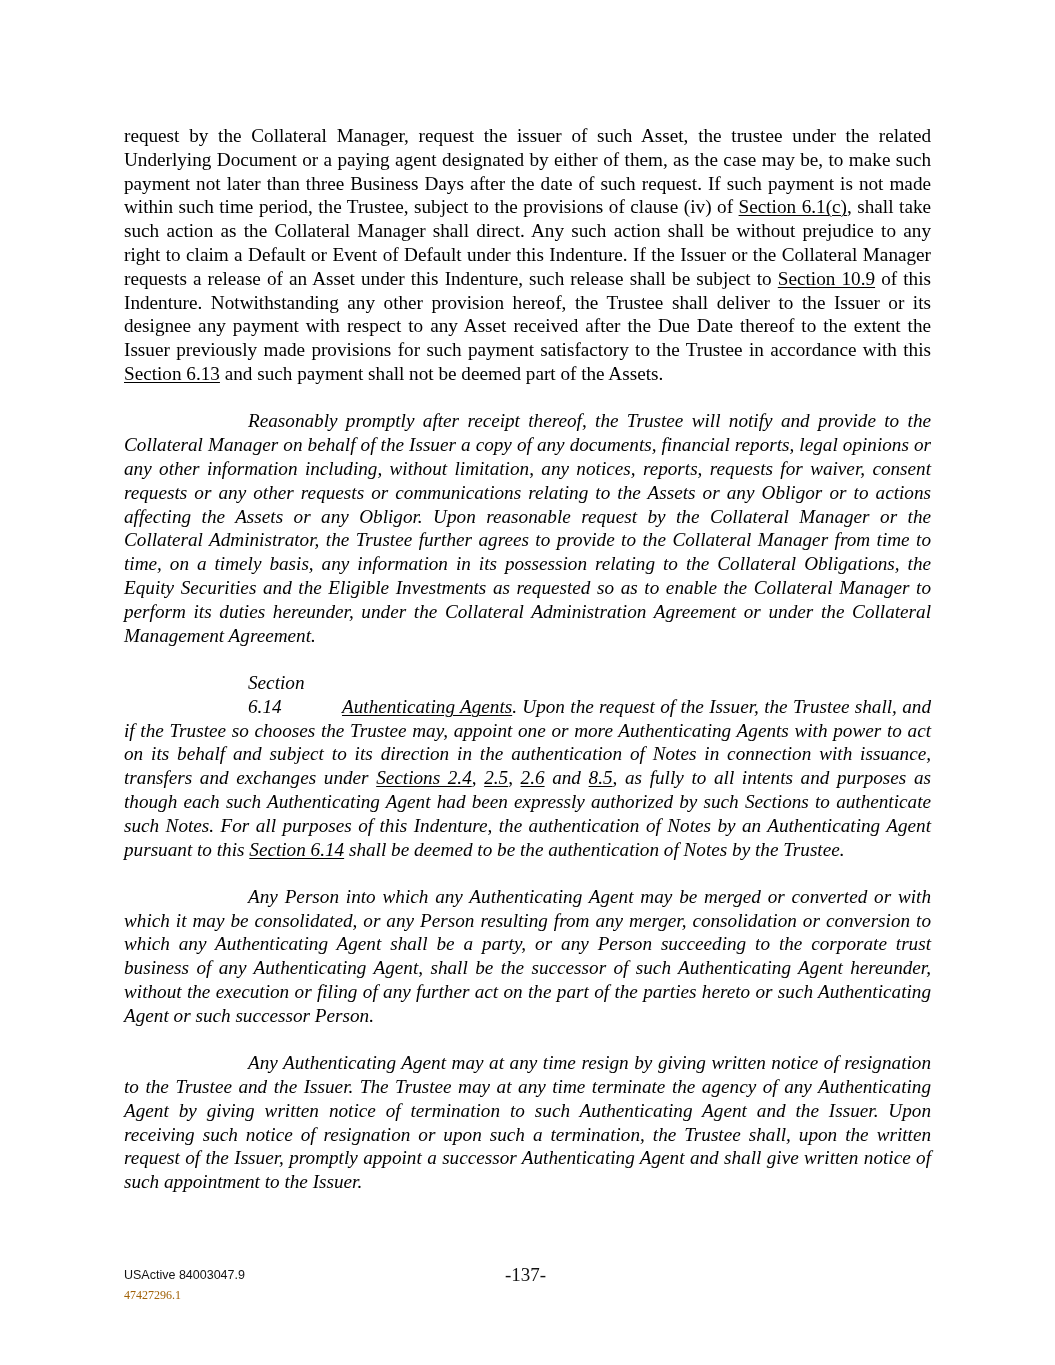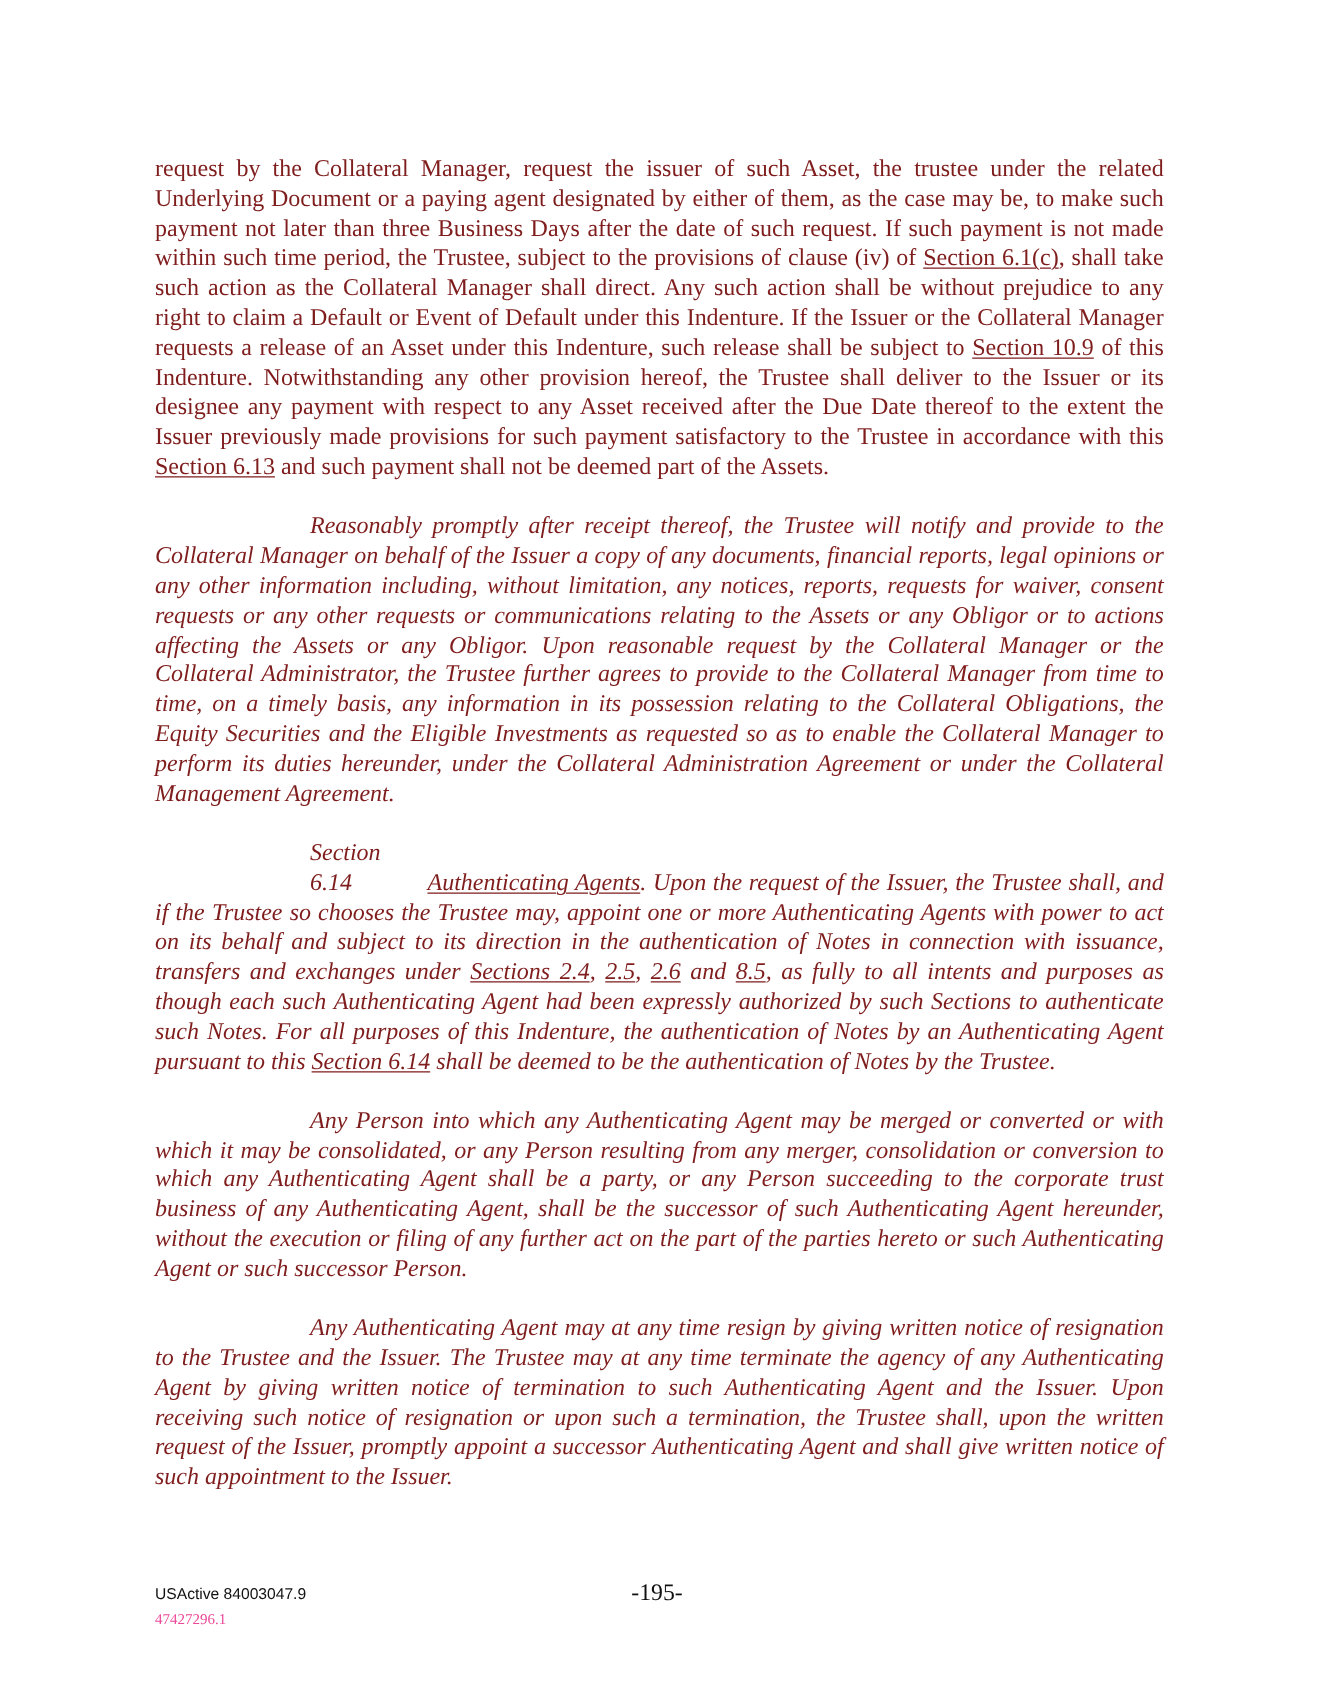--- a/index.html
+++ b/index.html
@@ -1,36 +1,36 @@
 <!DOCTYPE html>
 <html><head>
 <meta charset="utf-8">
 <style>
   html, body { margin: 0; padding: 0; background: #ffffff; }
   body { width: 1055px; height: 1365px; position: relative; overflow: hidden; }
   .page { position: absolute; left: 124px; top: 124px; width: 807px;
-          font-family: "Liberation Serif", serif; font-size: 19.2px; line-height: 23.8px; color: #7f1d1d; }
+          font-family: "Liberation Serif", serif; font-size: 19.2px; line-height: 23.8px; color: #000000; }
   .para { margin: 0 0 23.6px 0; text-align: justify; text-align-last: left; }
   .indent { text-indent: 124px; font-style: italic; }
   .u { text-decoration: underline; text-underline-offset: 2px; text-decoration-thickness: 1px; }
   .sec-num { display: inline-block; width: 94px; text-indent: 0; }
   .footer-left { position: absolute; left: 124px; top: 1268px; font-family: "Liberation Sans", sans-serif; font-size: 12.5px; color: #111; }
-  .footer-left2 { position: absolute; left: 124px; top: 1288px; font-family: "Liberation Serif", serif; font-size: 12px; color: #ec4899; }
+  .footer-left2 { position: absolute; left: 124px; top: 1288px; font-family: "Liberation Serif", serif; font-size: 12px; color: #a16207; }
   .page-num { position: absolute; left: 505px; top: 1264px; font-family: "Liberation Serif", serif; font-size: 19px; color: #111; }
 </style>
 </head>
 <body>
 
 <div class="page">
   <p class="para"><span>request by the Collateral Manager, request the issuer of such Asset, the trustee under the related Underlying Document or a paying agent designated by either of them, as the case may be, to make such payment not later than three Business Days after the date of such request.  If such payment is not made within such time period, the Trustee, subject to the provisions of clause (iv) of </span><span class="u">Section 6.1(c)</span><span>, shall take such action as the Collateral Manager shall direct.  Any such action shall be without prejudice to any right to claim a Default or Event of Default under this Indenture.  If the Issuer or the Collateral Manager requests a release of an Asset under this Indenture, such release shall be subject to </span><span class="u">Section 10.9</span><span> of this Indenture.  Notwithstanding any other provision hereof, the Trustee shall deliver to the Issuer or its designee any payment with respect to any Asset received after the Due Date thereof to the extent the Issuer previously made provisions for such payment satisfactory to the Trustee in accordance with this </span><span class="u">Section 6.13</span><span> and such payment shall not be deemed part of the Assets.</span></p>
 
   <p class="para indent">Reasonably promptly after receipt thereof, the Trustee will notify and provide to the Collateral Manager on behalf of the Issuer a copy of any documents, financial reports, legal opinions or any other information including, without limitation, any notices, reports, requests for waiver, consent requests or any other requests or communications relating to the Assets or any Obligor or to actions affecting the Assets or any Obligor.  Upon reasonable request by the Collateral Manager or the Collateral Administrator, the Trustee further agrees to provide to the Collateral Manager from time to time, on a timely basis, any information in its possession relating to the Collateral Obligations, the Equity Securities and the Eligible Investments as requested so as to enable the Collateral Manager to perform its duties hereunder, under the Collateral Administration Agreement or under the Collateral Management Agreement.</p>
 
   <p class="para indent"><span class="sec-num">Section 6.14</span><span class="u">Authenticating Agents</span><span>.  Upon the request of the Issuer, the Trustee shall, and if the Trustee so chooses the Trustee may, appoint one or more Authenticating Agents with power to act on its behalf and subject to its direction in the authentication of Notes in connection with issuance, transfers and exchanges under </span><span class="u">Sections 2.4</span><span>, </span><span class="u">2.5</span><span>, </span><span class="u">2.6</span><span> and </span><span class="u">8.5</span><span>, as fully to all intents and purposes as though each such Authenticating Agent had been expressly authorized by such Sections to authenticate such Notes.  For all purposes of this Indenture, the authentication of Notes by an Authenticating Agent pursuant to this </span><span class="u">Section 6.14</span><span> shall be deemed to be the authentication of Notes by the Trustee.</span></p>
 
   <p class="para indent">Any Person into which any Authenticating Agent may be merged or converted or with which it may be consolidated, or any Person resulting from any merger, consolidation or conversion to which any Authenticating Agent shall be a party, or any Person succeeding to the corporate trust business of any Authenticating Agent, shall be the successor of such Authenticating Agent hereunder, without the execution or filing of any further act on the part of the parties hereto or such Authenticating Agent or such successor Person.</p>
 
   <p class="para indent">Any Authenticating Agent may at any time resign by giving written notice of resignation to the Trustee and the Issuer.  The Trustee may at any time terminate the agency of any Authenticating Agent by giving written notice of termination to such Authenticating Agent and the Issuer.  Upon receiving such notice of resignation or upon such a termination, the Trustee shall, upon the written request of the Issuer, promptly appoint a successor Authenticating Agent and shall give written notice of such appointment to the Issuer.</p>
 </div>
 
 <div class="footer-left">USActive 84003047.9</div>
 <div class="footer-left2">47427296.1</div>
-<div class="page-num">-195-</div>
+<div class="page-num">-137-</div>
 
 </body></html>

